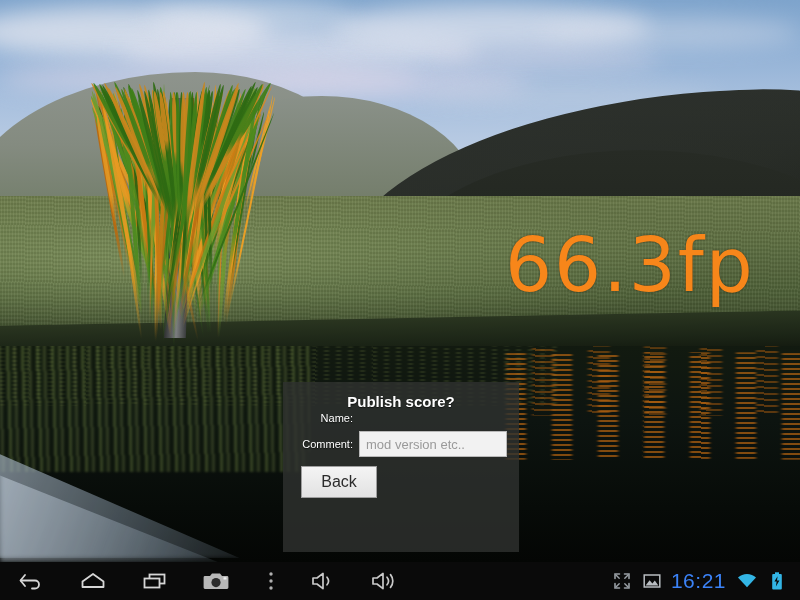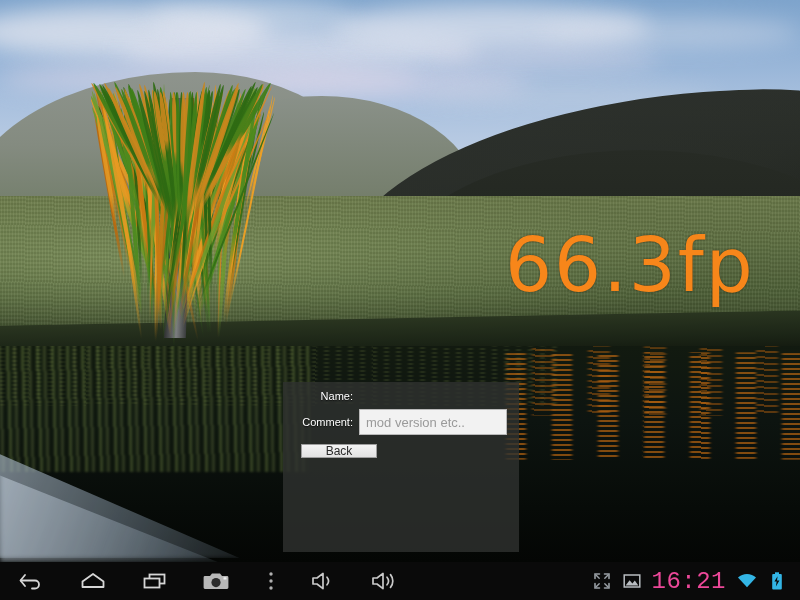--- a/index.html
+++ b/index.html
@@ -283,25 +283,25 @@
     white-space: nowrap;
   }
   .btn-row {
     display: flex;
     justify-content: space-between;
     margin-top: 9px;
     padding: 0 6px;
   }
   .btn {
     width: 76px;
-    height: 14px;
+    height: 32px;
     display: flex;
     align-items: center;
     justify-content: center;
-    font-size: 12px;
+    font-size: 16px;
     box-sizing: border-box;
     cursor: pointer;
     user-select: none;
   }
   .btn-back {
     background: linear-gradient(to bottom,#f4f4f4,#e2e2e2);
     border: 1px solid #9e9e9e;
     color: #2b2b2b;
   }
   .btn-publish {
@@ -322,26 +322,26 @@
   .nav-left { display: flex; align-items: center; }
   .nav-right { display: flex; align-items: center; margin-left: auto; padding-right: 8px; }
   .nav-btn {
     width: 62px; height: 38px;
     display: flex; align-items: center; justify-content: center;
     cursor: pointer;
   }
   .nav-btn.narrow { width: 46px; }
   .sys-icon { width: 30px; height: 38px; display:flex; align-items:center; justify-content:center; }
   .clock {
-    color: #ec4899;
-    font-size: 24px;
+    color: #3b82f6;
+    font-size: 21px;
     font-weight: normal;
     padding: 0 6px 0 4px;
     letter-spacing: .5px;
-    font-family: Liberation Mono, monospace;
+    font-family: Liberation Sans, sans-serif;
   }
   svg { display: block; }
 </style>
 </head>
 <body>
 
 <div id="screen">
 
   <div id="scene">
 
@@ -685,20 +685,21 @@
           <div class="leaf" style="left:227.9px; top:64.5px;width:5px; height:70.2px;background:linear-gradient(to bottom,#3f7f18 0%,#3f7f18 80%,rgba(0,0,0,0) 100%);border-radius:50% 50% 45% 45%;transform:rotate(29.4deg);opacity:.92;"></div>
           <div class="leaf" style="left:213.4px; top:64.1px;width:5px; height:126.1px;background:linear-gradient(to bottom,#2d6a12 0%,#2d6a12 80%,rgba(0,0,0,0) 100%);border-radius:50% 50% 45% 45%;transform:rotate(24.6deg);opacity:.92;"></div>
           <div class="leaf" style="left:162.4px; top:64.4px;width:5px; height:130.1px;background:linear-gradient(to bottom,#c8861c 0%,#c8861c 80%,rgba(0,0,0,0) 100%);border-radius:50% 50% 45% 45%;transform:rotate(7.7deg);opacity:.92;"></div>
         </div>
     </div>
 
     <div id="fps-overlay">66.3fp</div>
   </div>
 
   <div id="dialog">
+    <div class="dlg-title">Publish score?</div>
 
     <div class="field-row">
       <div class="field-label">Name:</div>
     </div>
 
     <div class="field-row">
       <div class="field-label">Comment:</div>
       <div class="field-input">mod version etc..</div>
     </div>
 

